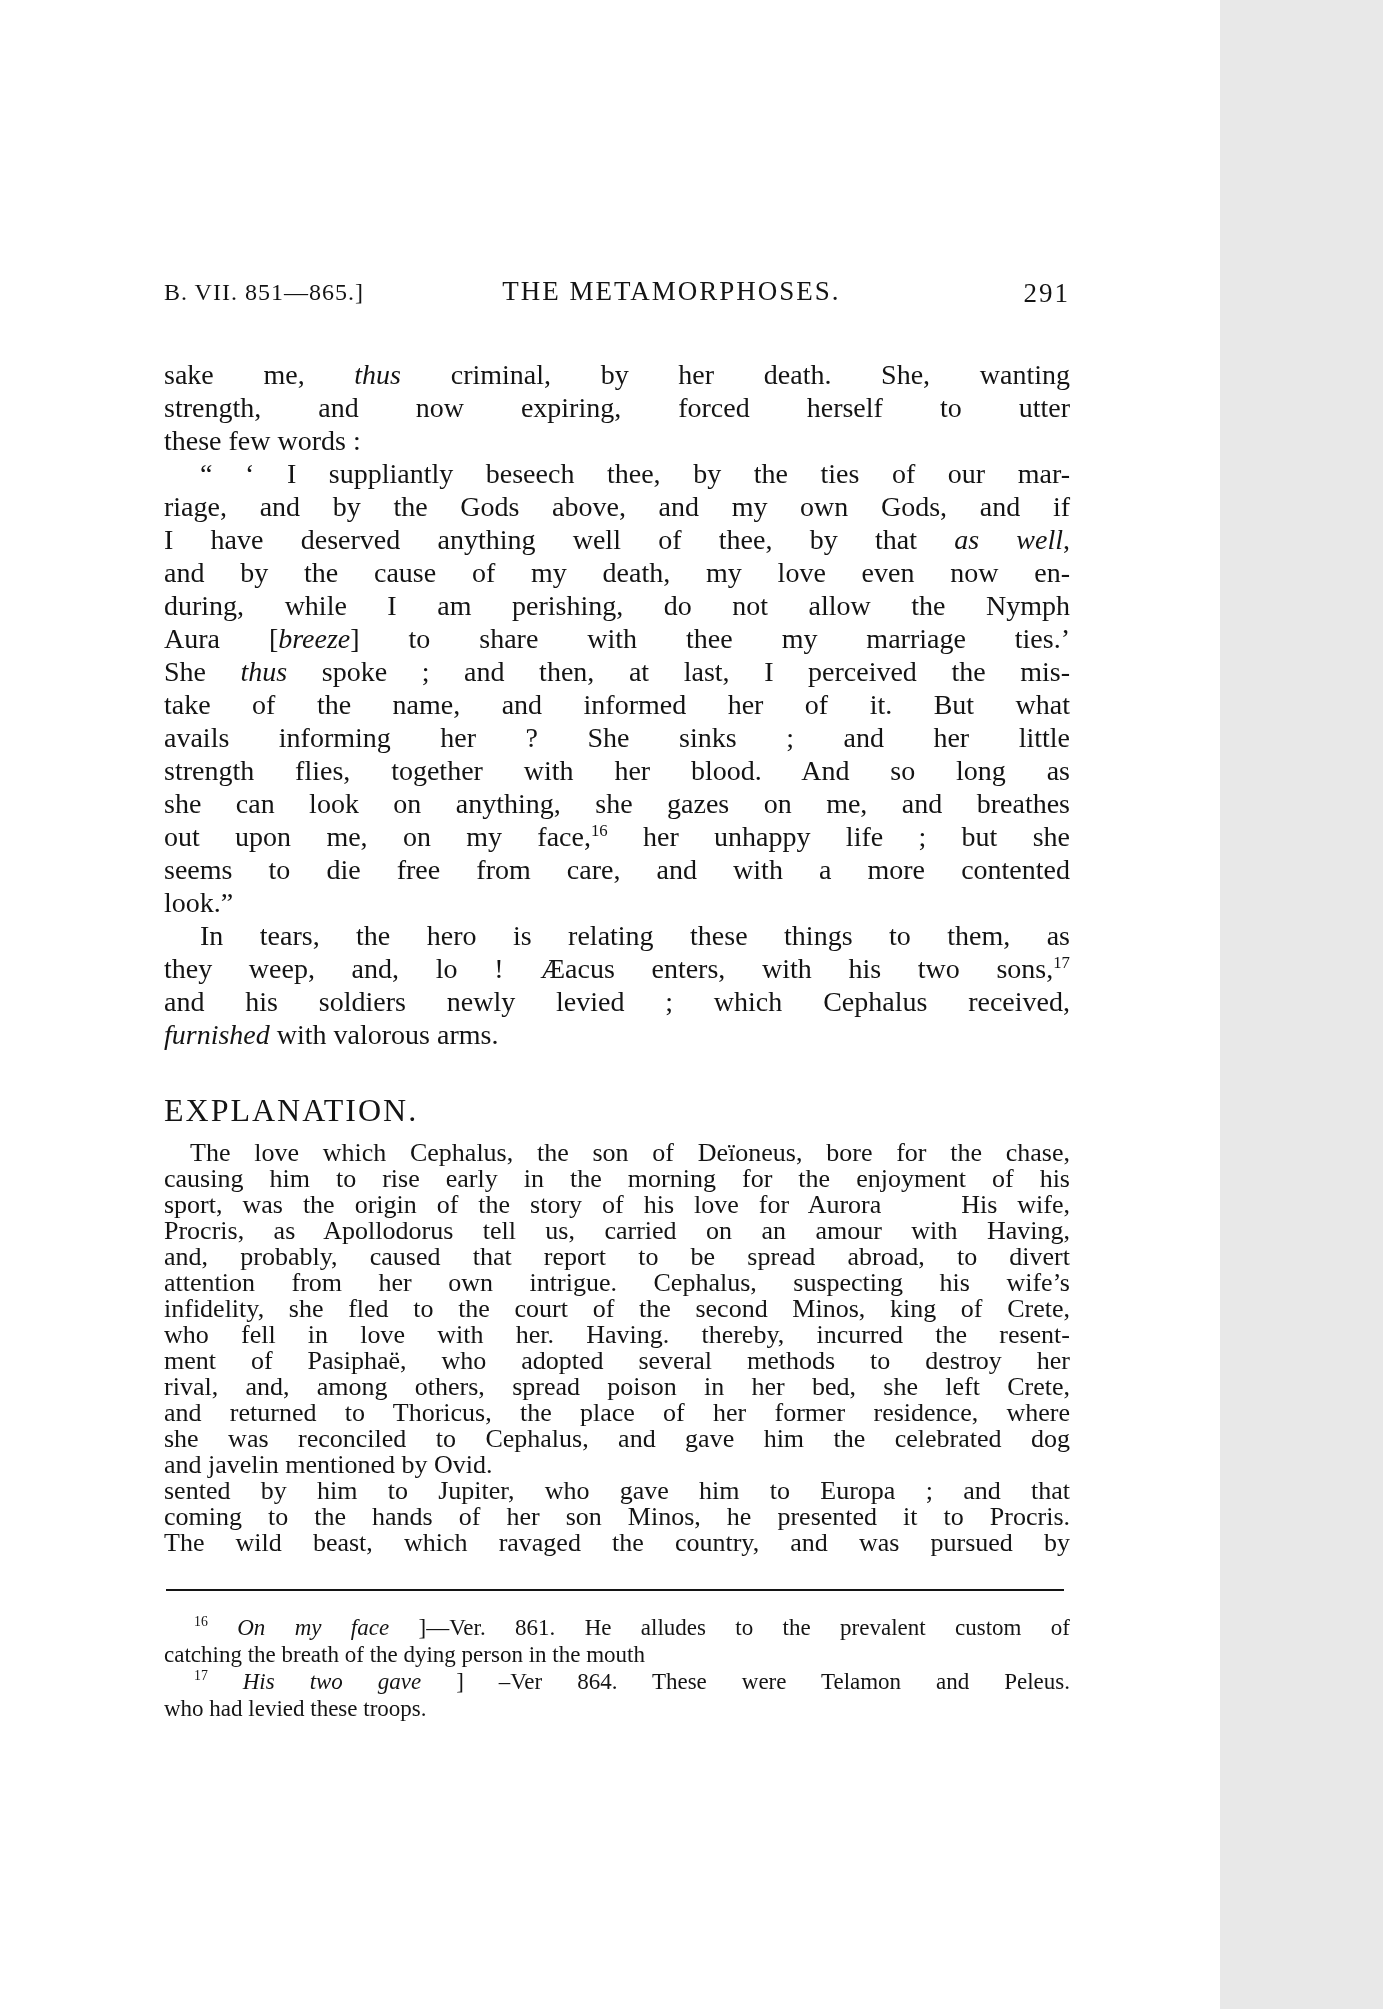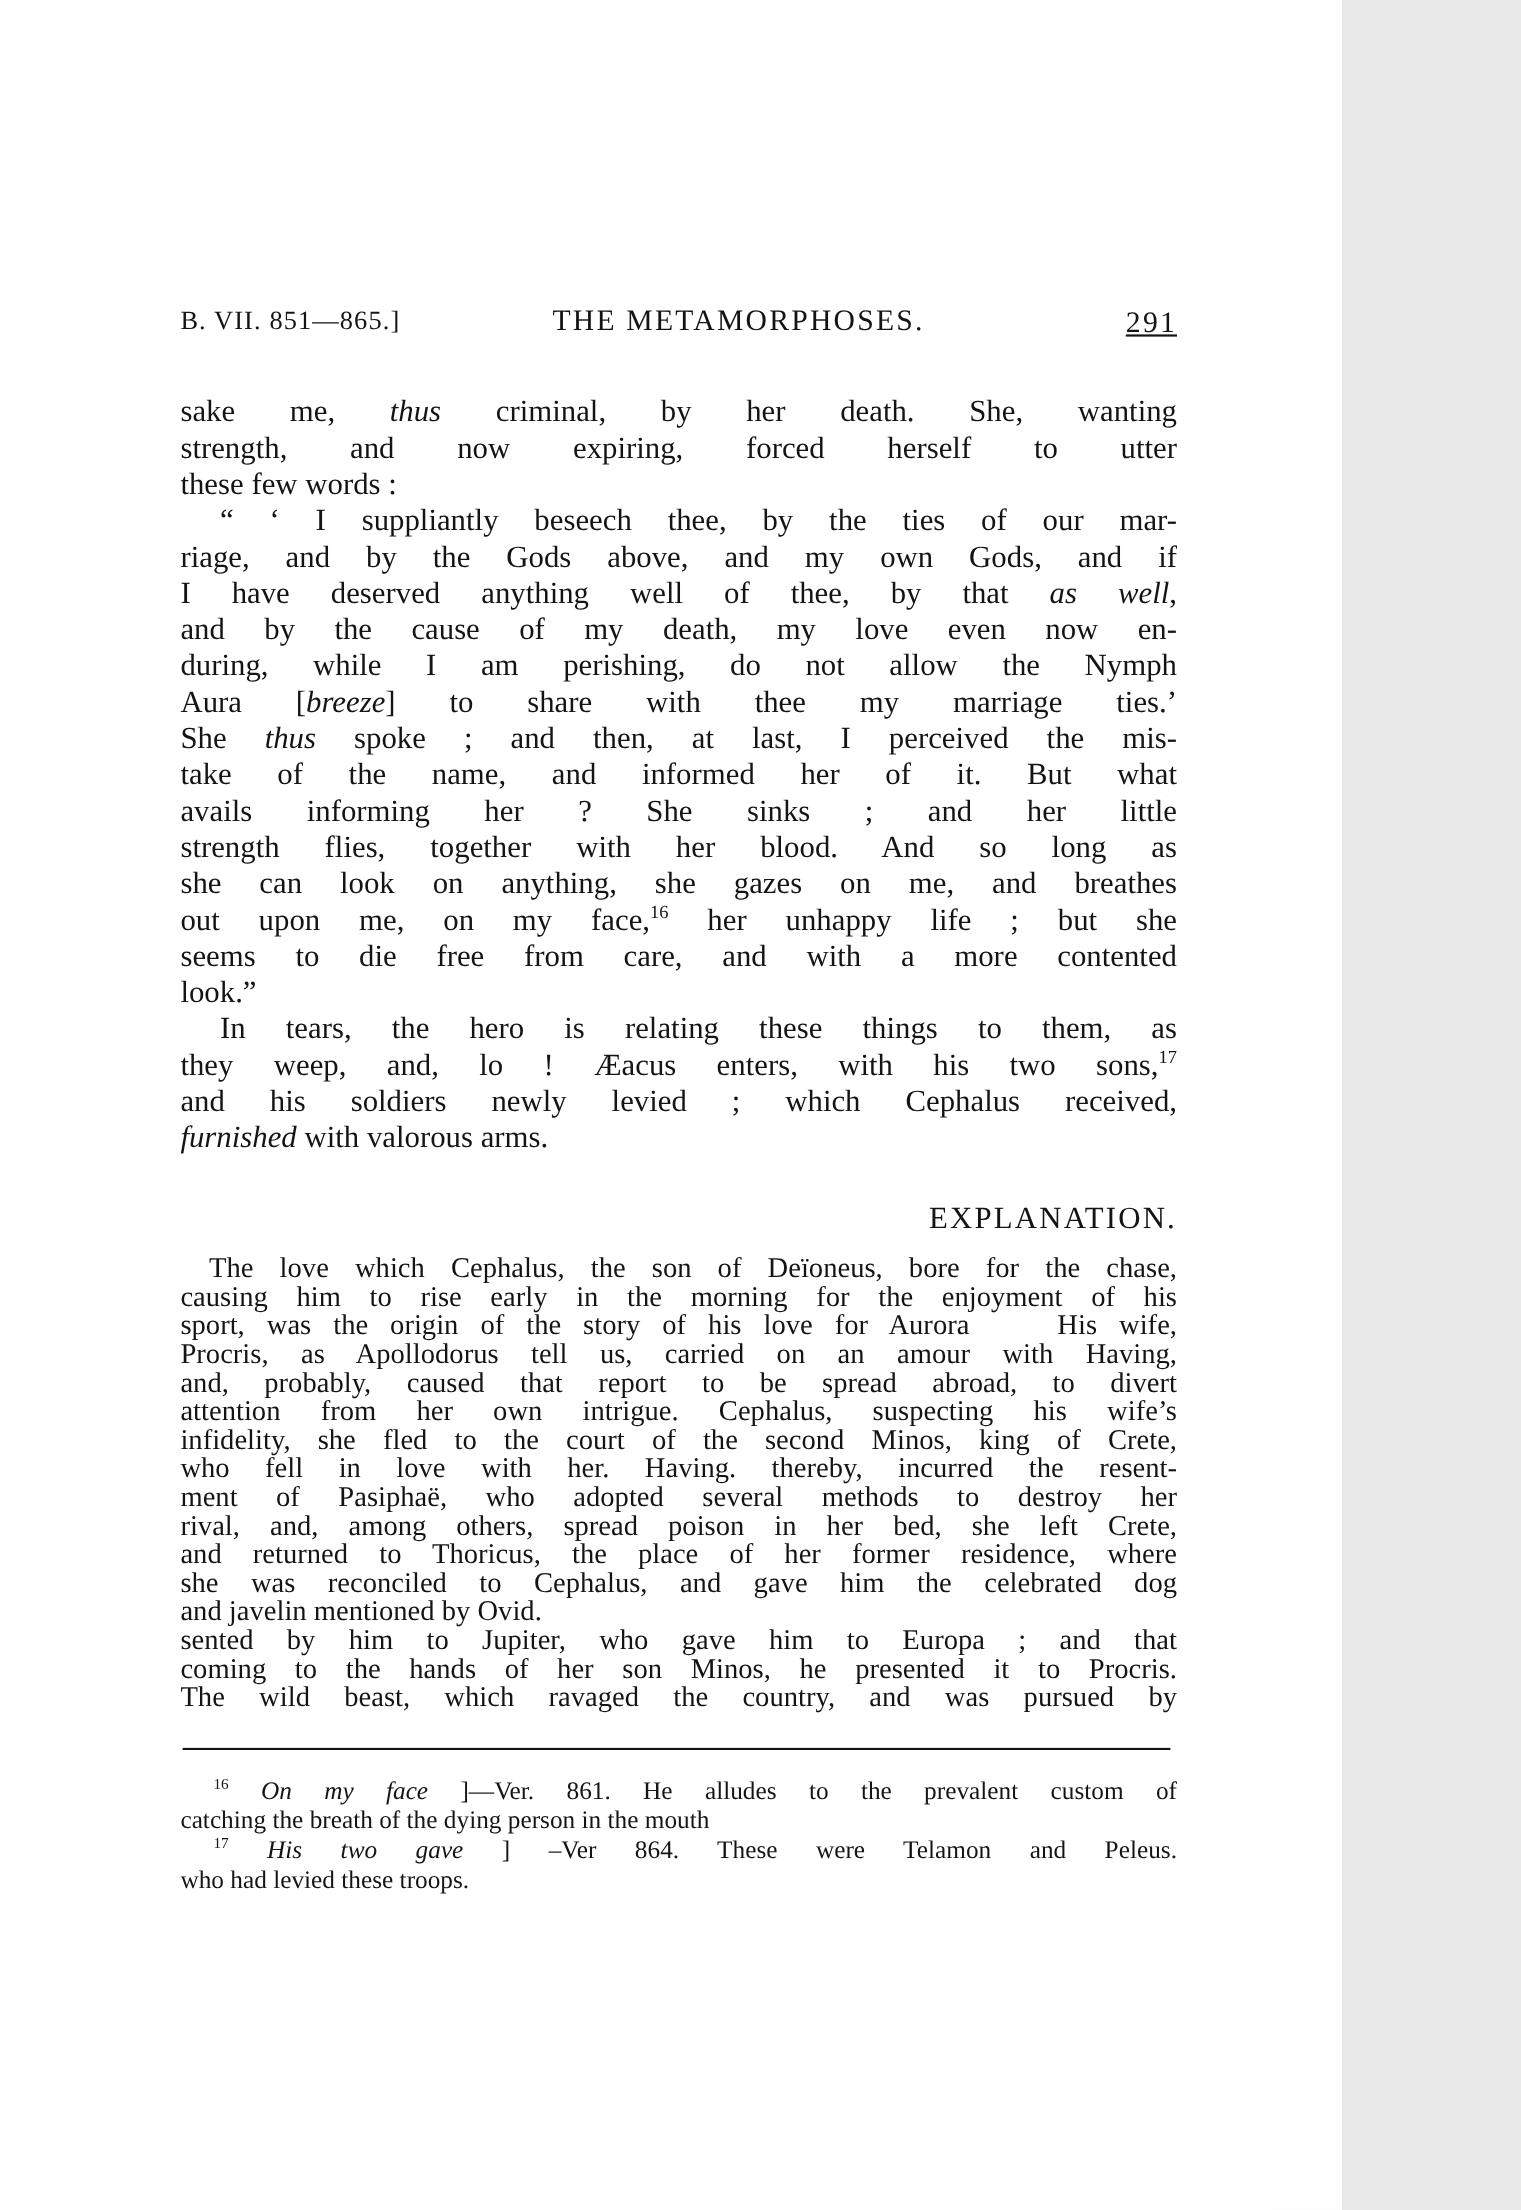--- a/index.html
+++ b/index.html
@@ -22,37 +22,37 @@
   .header .book-ref{
     position:absolute;left:0;top:3px;
     font-size:24px;letter-spacing:1px;
   }
   .header .title{
     position:absolute;left:56%;transform:translateX(-50%);top:0;
     font-size:27px;letter-spacing:2px;white-space:nowrap;
   }
   .header .pageno{
     position:absolute;right:0;top:2px;
-    font-size:27px;letter-spacing:2px;text-decoration:underline;
+    font-size:27px;letter-spacing:2px;
   }
 
   
   .textblock{position:absolute;left:164px;width:906px;}
   .line{width:100%;}
   .line.just{text-align:justify;text-align-last:justify;}
   .line.flush{text-align:right;text-align-last:left;}
   .it{font-style:italic;}
   sup{font-size:60%;line-height:0;}
 
   .body-text{top:358px;font-size:28px;line-height:33px;}
   .body-text .indent{text-indent:36px;}
 
   .section-heading{
     position:absolute;left:164px;width:906px;top:1092px;
-    text-align:right;font-size:28px;letter-spacing:2px;
+    text-align:left;font-size:32px;letter-spacing:2px;
   }
 
   .expl-text{top:1140px;font-size:26px;line-height:26px;}
   .expl-text .indent{text-indent:26px;}
 
   .fn-rule{
     position:absolute;left:166px;top:1589px;width:898px;height:3px;
     background:linear-gradient(to bottom,var(--ink) 0 2px,transparent 2px 3px);
   }
 

